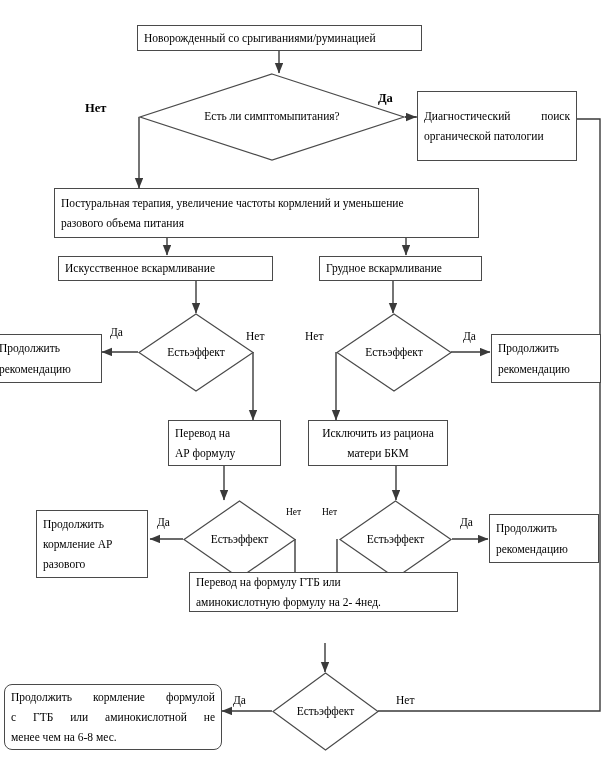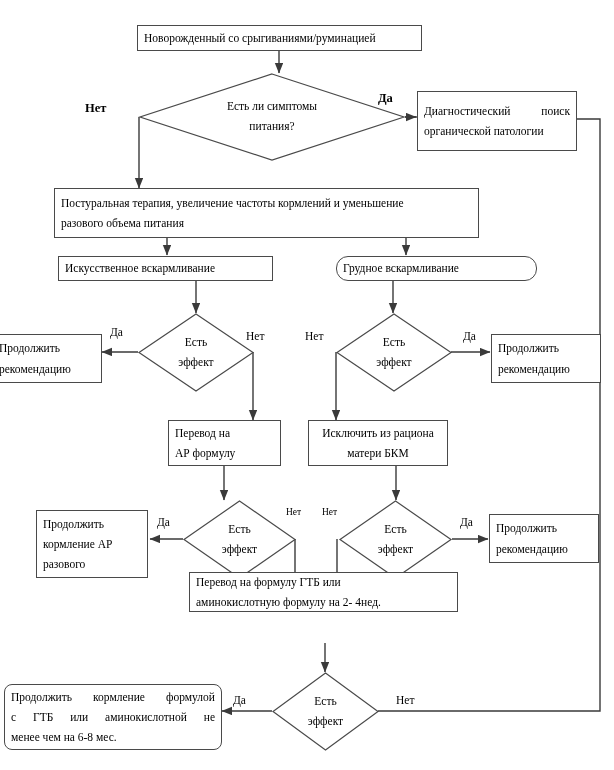--- a/index.html
+++ b/index.html
@@ -49,21 +49,21 @@
     top: 0;
     overflow: visible;
   }
   .diamond .dlabel {
     position: absolute;
     left: 0;
     top: 0;
     width: 100%;
     height: 100%;
     display: flex;
-    flex-direction: column;
+    flex-direction: row;
     align-items: center;
     justify-content: center;
     font-size: 11.5px;
     line-height: 1.7;
     text-align: center;
     pointer-events: none;
   }
   .edge-label {
     position: absolute;
     font-size: 11.5px;
@@ -149,35 +149,35 @@
   <div class="diamond" style="left:139px; top:73px; width:266px; height:88px;">
     <svg width="266" height="88">
       <polygon points="133,1 265,44 133,87 1,44" fill="#ffffff" stroke="#4a4a4a" stroke-width="1.2"></polygon>
     </svg>
     <div class="dlabel">
       <span class="ln">Есть ли симптомы</span>
       <span class="ln">питания?</span>
     </div>
   </div>
 
-  <div class="node justify" style="left:417px; top:91px; width:160px; height:60px;">
+  <div class="node justify" style="left:417px; top:91px; width:160px; height:70px;">
     <span class="ln j">Диагностический        поиск</span>
     <span class="ln">органической патологии</span>
   </div>
 
   <div class="node" style="left:54px; top:188px; width:425px; height:50px;">
     <span class="ln">Постуральная  терапия,  увеличение  частоты  кормлений  и  уменьшение</span>
     <span class="ln">разового объема питания</span>
   </div>
 
   <div class="node" style="left:58px; top:256px; width:215px; height:25px;">
     <span class="ln">Искусственное вскармливание</span>
   </div>
 
-  <div class="node" style="left:336px; top:256px; width:201px; height:25px;border-radius:12px;">
+  <div class="node" style="left:319px; top:256px; width:163px; height:25px;">
     <span class="ln">Грудное вскармливание</span>
   </div>
 
   <div class="diamond" style="left:138px; top:313px; width:116px; height:79px;">
     <svg width="116" height="79">
       <polygon points="58,1 115,39.5 58,78 1,39.5" fill="#ffffff" stroke="#4a4a4a" stroke-width="1.2"></polygon>
     </svg>
     <div class="dlabel">
       <span class="ln">Есть</span>
       <span class="ln">эффект</span>

